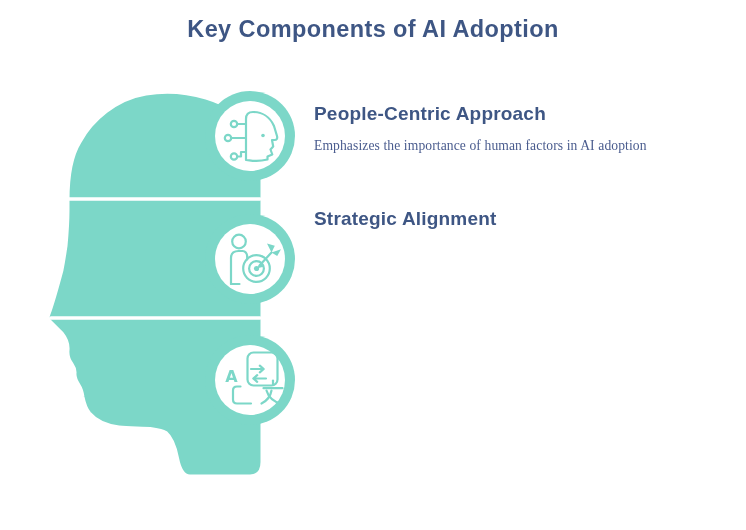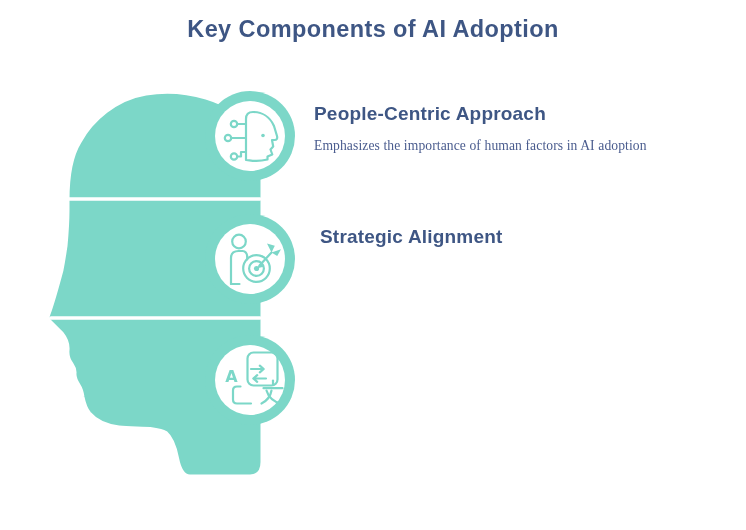--- a/index.html
+++ b/index.html
@@ -31,21 +31,21 @@
   .icon-text{fill:var(--teal);font-family:"DejaVu Sans","Liberation Sans",sans-serif;font-weight:bold;}
   .section{position:absolute;left:314px;width:372px;}
   .section h2{
     margin:0;font-size:19px;font-weight:800;letter-spacing:.2px;
     color:var(--heading);
   }
   .section p{
     margin:11px 0 0 0;font-size:13.6px;line-height:1.42;
     letter-spacing:.1px;color:var(--body);font-family:Liberation Serif, serif;
   }
-  .s1{top:103px;}.s2{top:226px;margin-left:6px;}.s3{top:343px;}
+  .s1{top:103px;}.s2{top:208px;}.s3{top:343px;}
 </style>
 </head>
 <body>
 
 <div class="canvas">
 
   <div class="title">Key Components of AI Adoption</div>
 
   <svg class="head-svg" width="746" height="530" viewBox="0 0 746 530">
 

